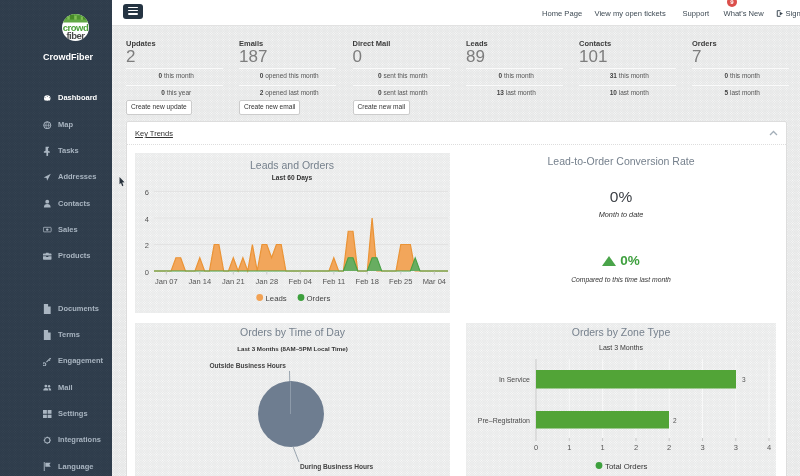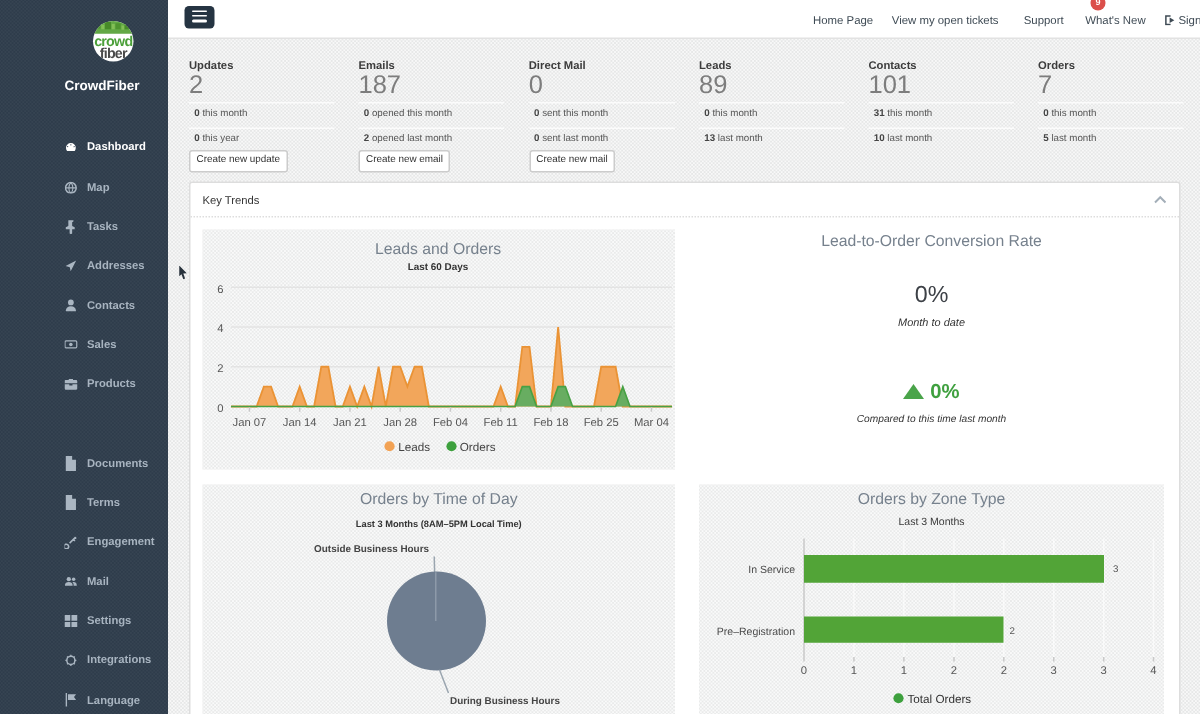--- a/index.html
+++ b/index.html
@@ -18,32 +18,32 @@
 .nav .ch{position:absolute;right:8px;top:0;font-size:9.5px;color:#93a1b1;font-weight:normal;}
 .nav.act{color:#fff;}
 
 #topbar{position:absolute;left:112px;top:0;width:688px;height:25.5px;background:#fff;border-bottom:1px solid #e2e2e2;}
 #burger{position:absolute;left:11px;top:3.5px;width:19.5px;height:15px;background:#253442;border-radius:3px;}
 #burger div{position:absolute;left:4.75px;width:10px;height:1.3px;background:#fff;border-radius:1px;}
 #toplinks{position:absolute;left:0;top:0;height:25px;font-size:7.6px;color:#3e4a54;}
 #toplinks span{position:absolute;top:9px;white-space:nowrap;padding-left:38px;}
 #badge{position:absolute;left:615px;top:-3.5px;width:10px;height:10px;border-radius:50%;background:#db4f4b;color:#fff;font-size:6px;line-height:11px;text-align:center;font-weight:bold;}
 
-.col{position:absolute;top:0;width:113px;height:115px;}
+.col{position:absolute;top:0;width:113px;height:115px;text-align:center;}
 .col h4{position:absolute;top:38.5px;font-size:7.5px;color:#3c3c3c;font-weight:bold;}
 .col .num{position:absolute;top:46.5px;font-size:17px;color:#7d7d7d;font-weight:normal;}
 .sub{position:absolute;font-size:6.5px;color:#555;padding-top:3px;padding-left:3.5px;border-top:1px solid rgba(255,255,255,.75);width:97px;}
 .sub b{color:#444;}
 .s1{top:67.5px;}
 .s2{top:85px;}
 .btn{position:absolute;top:99.5px;left:0;font-size:6.6px;color:#333;background:#fff;border:1px solid #ccc;border-radius:2px;padding:2.5px 4px;line-height:8px;white-space:nowrap;}
 
 #panel{position:absolute;left:126px;top:121px;width:661px;height:360px;background:#fff;border:1px solid #ddd;border-radius:2px;}
 #ph{position:absolute;left:0;top:0;width:100%;height:23px;border-bottom:1px dotted #ddd;}
-#ph .t{position:absolute;left:8px;top:7px;font-size:7.5px;color:#333;}
+#ph .t{position:absolute;left:8px;top:7px;font-size:7.5px;color:#333;text-decoration:underline;}
 .card{position:absolute;background:#e9eaea;background-image:radial-gradient(circle,rgba(255,255,255,.75) .5px,rgba(255,255,255,0) .8px),radial-gradient(circle,rgba(255,255,255,.75) .5px,rgba(255,255,255,0) .8px);background-size:2.4px 2.4px,2.4px 2.4px;background-position:0 0,1.2px 1.2px;}
 #card1{left:8px;top:31px;width:315px;height:160px;}
 #card3{left:8px;top:201px;width:315px;height:160px;}
 #card4{left:339px;top:201px;width:310px;height:160px;}
 #conv{position:absolute;left:339px;top:31px;width:310px;height:160px;text-align:center;}
 #conv div{position:absolute;width:100%;}
 #conv .t1{font-size:10.5px;color:#76818d;top:2px;}
 #conv .big{font-size:15.5px;color:#3d4147;top:35px;}
 #conv .it{font-size:7.3px;color:#333;font-style:italic;top:56.5px;}
 #conv .grn{font-size:13.5px;color:#3fa03f;top:101px;font-weight:bold;}

